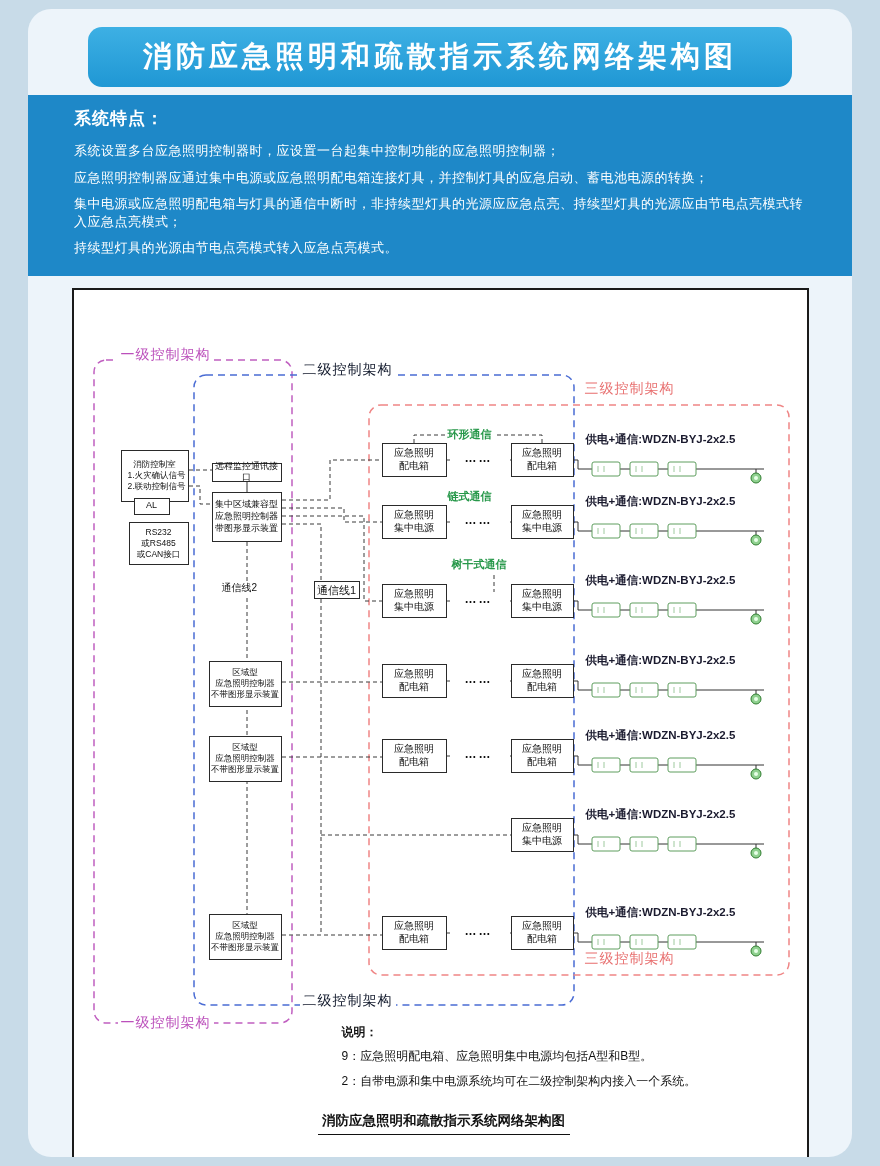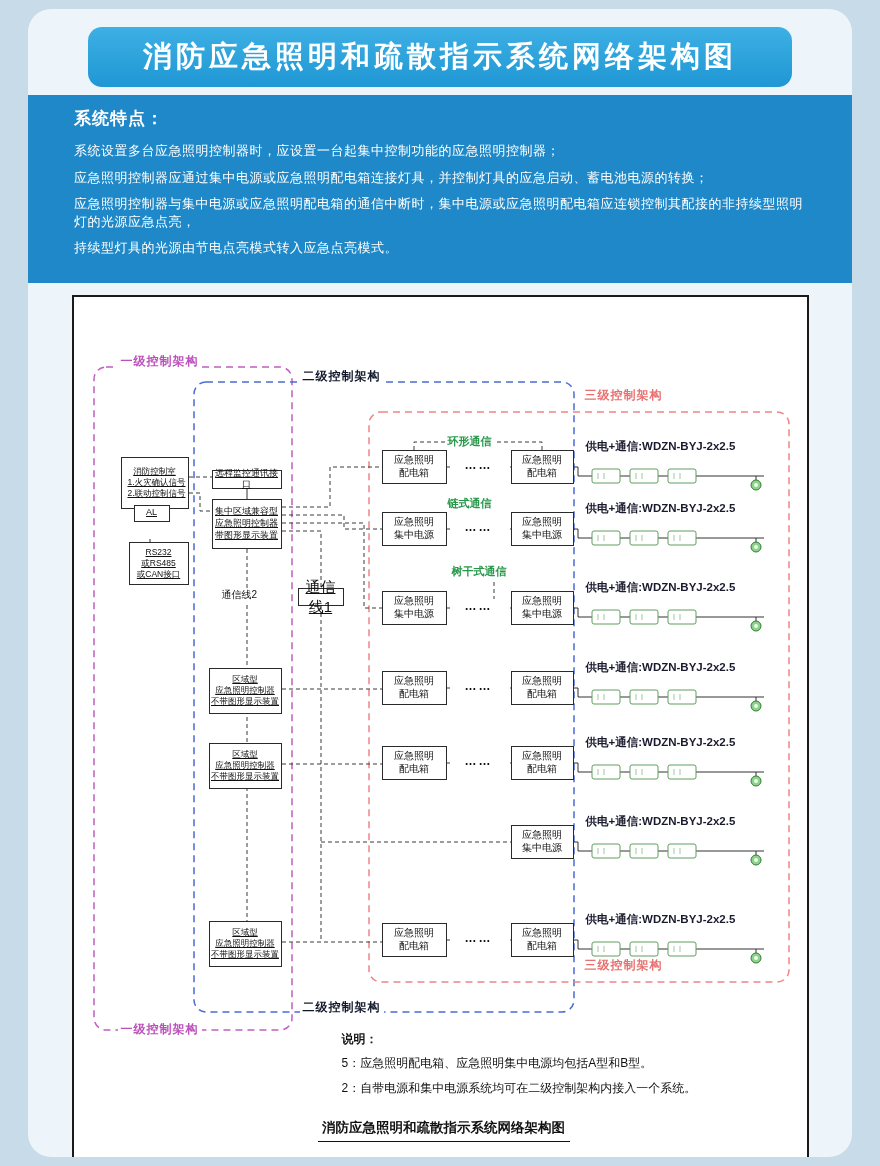--- a/index.html
+++ b/index.html
@@ -12,42 +12,42 @@
   .card{
     position:relative;width:824px;height:1148px;margin:0 auto;top:9px;
     background:#edf4fa;border-radius:23px;overflow:hidden;
   }
   .header-bar{
     margin:18px 60px 0;height:60px;
     background:linear-gradient(#3db0e4,#1f97d4);
     border-radius:14px;display:flex;align-items:center;justify-content:center;
   }
   .header-bar h1{color:#fff;font-size:29px;letter-spacing:4px;margin:0;font-weight:bold;}
-  .features{margin-top:8px;background:#1e88c8;padding:10px 46px 17px;color:#fff;}
+  .features{margin-top:8px;background:#1e88c8;padding:10px 46px 10px;color:#fff;}
   .features-heading{font-size:17px;margin:2px 0 12px;font-weight:bold;letter-spacing:1px;}
   .features p{margin:0 0 9px;font-size:13px;letter-spacing:.5px;line-height:1.35;}
   .diagram{
     position:relative;width:733px;height:880px;margin:12px auto 0;
     background:#fff;border:2px solid #1a1a1a;box-sizing:content-box;
   }
   svg.lines{position:absolute;left:0;top:0;}
   .box{
     position:absolute;background:#fff;border:1px solid #2a2a2a;box-sizing:border-box;
     display:flex;flex-direction:column;align-items:center;justify-content:center;
-    text-align:center;font-size:9px;line-height:1.3;color:#111;text-decoration:underline;
+    text-align:center;font-size:9px;line-height:1.3;color:#111;
   }
   .box .sm{font-size:8.5px;width:100%;}
   .box .lft{text-align:center;padding-left:4px;}
   .rbox{
     position:absolute;background:#fff;border:1px solid #2a2a2a;box-sizing:border-box;
     width:65px;height:34px;display:flex;flex-direction:column;align-items:center;justify-content:center;
     font-size:10px;line-height:1.25;text-align:center;
   }
   .rbox.rt{width:63px;}
-  .lvl{position:absolute;background:#fff;padding:0 3px;font-weight:bold;font-size:12px;white-space:nowrap;letter-spacing:1px;}
+  .lvl{position:absolute;background:#fff;padding:0 3px;font-weight:normal;font-size:14px;white-space:nowrap;letter-spacing:1px;}
   .lvl.p{color:#bb4fbb}.lvl.b{color:#0f172a}.lvl.r{color:#e87070}
   .topo{position:absolute;background:#fff;color:#27984a;font-weight:bold;font-size:11px;padding:0 2px;white-space:nowrap;}
   .pw{position:absolute;font-size:11.5px;font-weight:bold;color:#1a1a2e;white-space:nowrap;}
   .dots{position:absolute;left:376px;width:58px;background:#fff;font-weight:bold;font-size:12px;text-align:center;letter-spacing:2px;}
   .plain{position:absolute;font-size:10px;background:#fff;padding:0 2px;white-space:nowrap;}
   .note-block{position:absolute;left:268px;top:734px;font-size:12px;color:#111;}
   .note-heading{font-weight:bold;font-size:12px;margin-bottom:7px;}
   .note-item{margin:0 0 8px;}
   .caption{
     position:absolute;left:244px;top:822px;width:252px;text-align:center;
@@ -60,21 +60,21 @@
 <div class="card">
 
   <div class="header-bar">
     <h1>消防应急照明和疏散指示系统网络架构图</h1>
   </div>
 
   <div class="features">
     <div class="features-heading">系统特点：</div>
     <p>系统设置多台应急照明控制器时，应设置一台起集中控制功能的应急照明控制器；</p>
     <p>应急照明控制器应通过集中电源或应急照明配电箱连接灯具，并控制灯具的应急启动、蓄电池电源的转换；</p>
-    <p>应急照明控制器与集中电源或应急照明配电箱的通信中断时，集中电源或应急照明配电箱应连锁控制其配接的非持续型照明灯的光源应急点亮，</p>
+    <p>集中电源或应急照明配电箱与灯具的通信中断时，非持续型灯具的光源应应急点亮、持续型灯具的光源应由节电点亮模式转入应急点亮模式；</p>
     <p>持续型灯具的光源由节电点亮模式转入应急点亮模式。</p>
   </div>
 
   <div class="diagram">
 
     <svg class="lines" width="733" height="880" viewBox="0 0 733 880">
       <defs>
         <g id="dev-strip">
           <polyline points="500,-9 504,-9 504,0 690,0" fill="none" stroke="#333" stroke-width="1"></polyline>
           <g stroke="#5f9e5f" fill="#ffffff">
@@ -146,34 +146,34 @@
     <div class="lvl b" style="left:226px;top:702px">二级控制架构</div>
     <div class="lvl r" style="left:508px;top:90px">三级控制架构</div>
     <div class="lvl r" style="left:508px;top:660px">三级控制架构</div>
 
     <div class="box" style="left:47px;top:160px;width:68px;height:52px">
       <div class="sm">消防控制室</div>
       <div class="sm lft">1.火灾确认信号</div>
       <div class="sm lft">2.联动控制信号</div>
     </div>
     <div class="box" style="left:60px;top:208px;width:36px;height:17px">AL</div>
-    <div class="box" style="left:55px;top:245px;width:60px;height:43px">
+    <div class="box" style="left:55px;top:232px;width:60px;height:43px">
       <div class="sm">RS232</div>
       <div class="sm">或RS485</div>
       <div class="sm">或CAN接口</div>
     </div>
 
     <div class="box" style="left:138px;top:173px;width:70px;height:19px">远程监控通讯接口</div>
     <div class="box" style="left:138px;top:202px;width:70px;height:50px">
       <div>集中区域兼容型</div>
       <div>应急照明控制器</div>
       <div>带图形显示装置</div>
     </div>
     <div class="plain" style="left:146px;top:291px">通信线2</div>
-    <div class="box" style="left:224px;top:291px;width:46px;height:18px;font-size:15px">通信线1</div>
+    <div class="box" style="left:240px;top:291px;width:46px;height:18px;font-size:11px">通信线1</div>
 
     <div class="box" style="left:135px;top:371px;width:73px;height:46px">
       <div class="sm">区域型</div>
       <div class="sm">应急照明控制器</div>
       <div class="sm">不带图形显示装置</div>
     </div>
     <div class="box" style="left:135px;top:446px;width:73px;height:46px">
       <div class="sm">区域型</div>
       <div class="sm">应急照明控制器</div>
       <div class="sm">不带图形显示装置</div>
@@ -256,20 +256,20 @@
     <div class="pw" style="left:512px;top:142px">供电+通信:WDZN-BYJ-2x2.5</div>
     <div class="pw" style="left:512px;top:204px">供电+通信:WDZN-BYJ-2x2.5</div>
     <div class="pw" style="left:512px;top:283px">供电+通信:WDZN-BYJ-2x2.5</div>
     <div class="pw" style="left:512px;top:363px">供电+通信:WDZN-BYJ-2x2.5</div>
     <div class="pw" style="left:512px;top:438px">供电+通信:WDZN-BYJ-2x2.5</div>
     <div class="pw" style="left:512px;top:517px">供电+通信:WDZN-BYJ-2x2.5</div>
     <div class="pw" style="left:512px;top:615px">供电+通信:WDZN-BYJ-2x2.5</div>
 
     <div class="note-block">
       <div class="note-heading">说明：</div>
-      <p class="note-item">5：应急照明配电箱、应急照明集中电源均包括A型和B型。</p>
+      <p class="note-item">9：应急照明配电箱、应急照明集中电源均包括A型和B型。</p>
       <p class="note-item">2：自带电源和集中电源系统均可在二级控制架构内接入一个系统。</p>
     </div>
 
     <div class="caption">消防应急照明和疏散指示系统网络架构图</div>
 
   </div>
 </div>
 
 </body></html>

